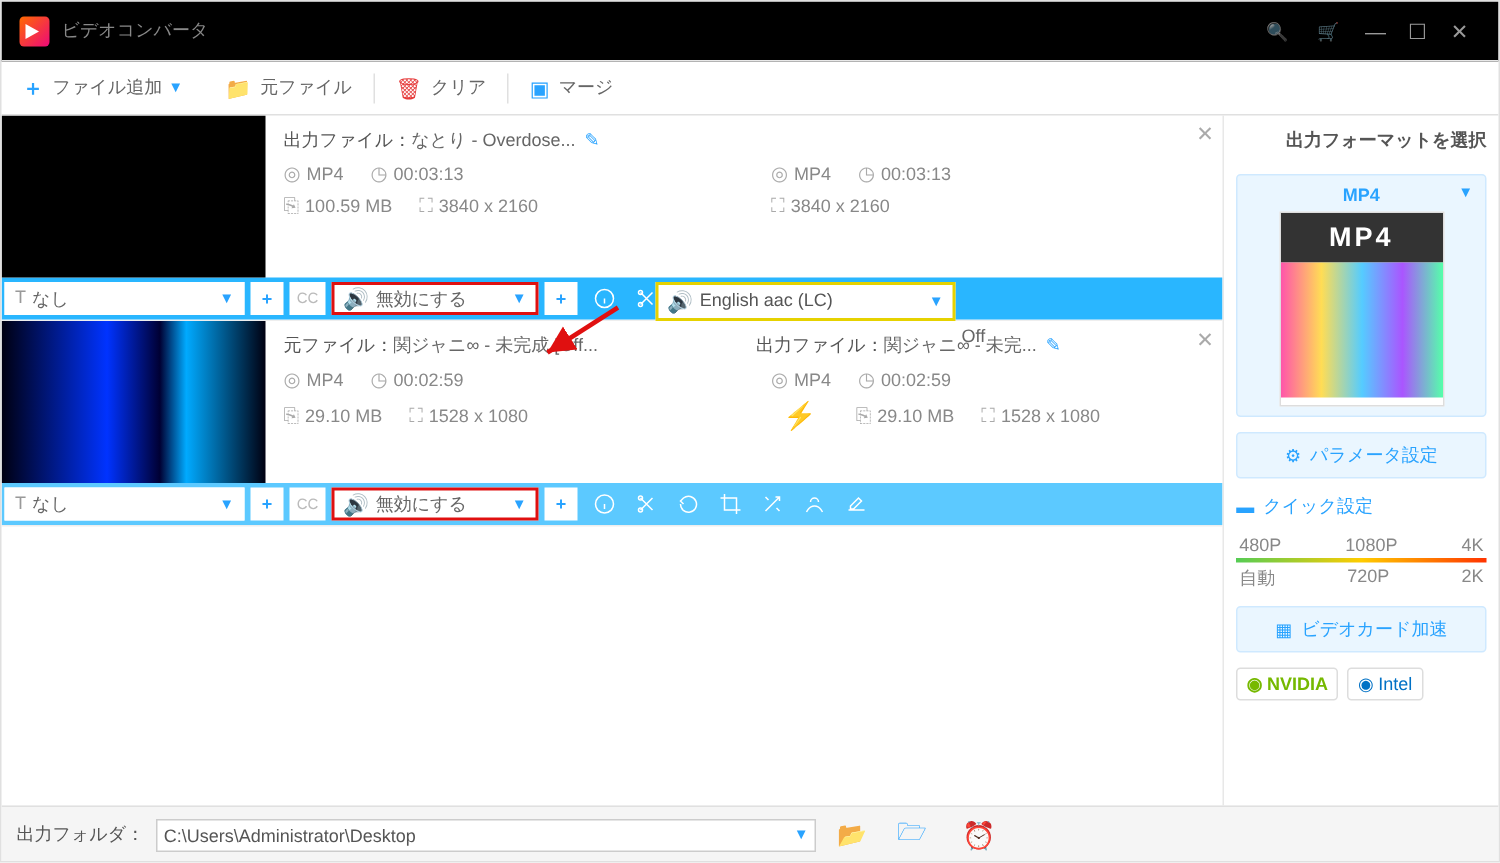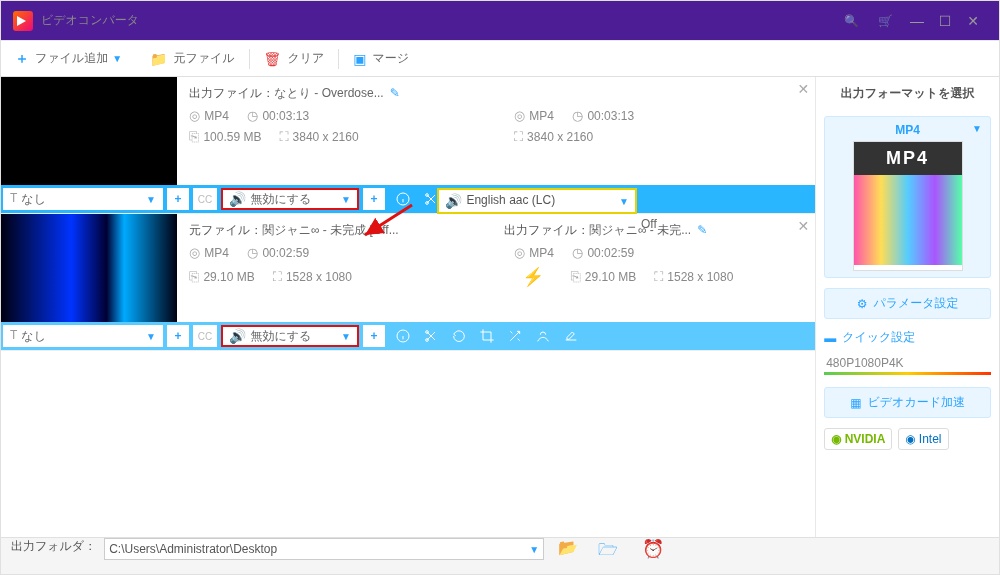--- a/index.html
+++ b/index.html
@@ -1,17 +1,17 @@
 <!DOCTYPE html>
 <html><head>
 <meta charset="utf-8">
 <style>
 *{box-sizing:border-box;margin:0;padding:0;font-family:"Meiryo","MS Gothic",sans-serif;font-size:12px}
 body{width:1000px;height:575px;background:#fff;overflow:hidden;border:1px solid #e0e0e0}
-.titlebar{height:40px;display:flex;align-items:center;padding:0 12px;background:#4c1d95;border-bottom:1px solid #e8e8e8}
+.titlebar{height:40px;display:flex;align-items:center;padding:0 12px;background:#000000;border-bottom:1px solid #e8e8e8}
 .titlebar .logo{width:20px;height:20px;border-radius:3px;background:linear-gradient(135deg,#ff6a00,#ee0979);margin-right:8px;position:relative}
 .titlebar .logo::before{content:"";position:absolute;left:4px;top:5px;border-left:9px solid #fff;border-top:5px solid transparent;border-bottom:5px solid transparent}
 .titlebar .title{color:#888}
 .titlebar .spacer{flex:1}
 .tb-ico{width:22px;height:22px;display:flex;align-items:center;justify-content:center;color:#f7a;opacity:.6;margin:0 6px;cursor:pointer}
 .win-btn{width:28px;text-align:center;color:#999;font-size:14px;cursor:pointer}
 .toolbar{height:36px;display:flex;align-items:center;border-bottom:1px solid #e0e0e0}
 .tbtn{display:flex;align-items:center;padding:0 14px;height:100%;color:#666;cursor:pointer}
 .tbtn .ico{margin-right:6px;font-size:14px}
 .plus{color:#29a3ff;font-weight:bold}
@@ -45,36 +45,36 @@
 .red-box{border:2px solid #e01010}
 .plus-sq{width:22px;height:22px;background:#fff;display:flex;align-items:center;justify-content:center;color:#29a3ff;font-weight:bold;cursor:pointer;margin-right:4px}
 .cc-sq{width:24px;height:22px;background:#fff;display:flex;align-items:center;justify-content:center;color:#bbb;font-size:10px;margin-right:4px}
 .sp-ic{color:#888;font-size:14px}
 .ed-ico{width:28px;height:22px;display:flex;align-items:center;justify-content:center;color:#fff;cursor:pointer}
 .ed-ico svg{width:16px;height:16px;stroke:#fff;fill:none;stroke-width:1.5}
 .dd-arrow{color:#29a3ff;font-size:10px}
 .audio-dd{position:absolute;background:#fff;border:2px solid #e6d200;border-top:none;left:436px;top:136px;width:202px;padding:4px 6px;color:#29a3ff;z-index:5}
 .audio-dd .xred{display:inline-block;width:16px;height:16px;border-radius:50%;background:#e01010;color:#fff;text-align:center;line-height:16px;font-weight:bold;margin-right:4px}
 .bolt{color:#ffa726;font-size:18px;margin:0 8px}
-.side h4{color:#555;font-size:12px;margin-bottom:4px;text-align:center}
+.side h4{color:#555;font-size:12px;margin-bottom:4px;text-align:right}
 .fmt-card{border:1px solid #cfe9ff;border-radius:3px;padding:6px;cursor:pointer;text-align:center;background:#eaf6ff;position:relative}
 .fmt-label{color:#29a3ff;font-weight:bold;text-align:center;margin-bottom:4px}
 .fmt-img{width:110px;height:130px;margin:0 auto;background:#fff;border:1px solid #ddd;position:relative;overflow:hidden}
 .fmt-badge{background:#333;color:#fff;font-weight:bold;padding:6px 0;font-size:18px;letter-spacing:2px}
 .fmt-stripe{height:90px;background:linear-gradient(90deg,#f5a 0%,#fd5 25%,#5cf 50%,#a5f 75%,#5fa 100%)}
 .side-btn{display:flex;align-items:center;justify-content:center;gap:6px;border:1px solid #cfe9ff;background:#eaf6ff;color:#29a3ff;padding:6px;border-radius:3px;cursor:pointer}
 .quick-lbl{display:flex;align-items:center;gap:6px;color:#29a3ff}
 .quick-lbl .dash{color:#29a3ff}
-.res-row{display:flex;color:#888;font-size:11px;padding:0 2px}
+.res-row{display:flex;justify-content:space-between;color:#888;font-size:11px;padding:0 2px}
 .grad-bar{height:3px;background:linear-gradient(90deg,#5c5 0%,#fc0 50%,#f30 100%);margin:2px 0}
 .badges{display:flex;gap:6px}
 .badge{border:1px solid #ddd;border-radius:3px;padding:3px 6px;font-size:10px;display:flex;align-items:center;gap:3px}
 .nvidia{color:#76b900;font-weight:bold}
 .intel{color:#0071c5}
-.footer{height:38px;background:#f5f5f5;border-top:1px solid #e0e0e0;display:flex;align-items:flex-start;padding:0 10px;gap:8px}
+.footer{height:38px;background:#f5f5f5;border-top:1px solid #e0e0e0;display:flex;align-items:center;padding:0 10px;gap:8px}
 .out-lbl{color:#555}
 .out-path{flex:1;max-width:440px;height:22px;border:1px solid #ccc;background:#fff;padding:0 4px;color:#555;display:flex;align-items:center;justify-content:space-between}
 .f-ico{color:#29a3ff;font-size:16px;cursor:pointer;padding:0 6px}
 .convert-btn{width:170px;height:38px;background:#1e9dff;color:#fff;font-size:20px;font-weight:bold;display:flex;align-items:center;justify-content:center;cursor:pointer;margin-left:auto}
 .alarm{color:#29a3ff;font-size:18px;padding:0 10px;cursor:pointer}
 .red-arrow{position:absolute;left:356px;top:126px;z-index:6;pointer-events:none}
 .red-arrow svg{width:60px;height:40px}
 .audio-pop{position:absolute;left:436px;top:111px;width:200px;height:26px;border:2px solid #e6d200;background:#fff;display:flex;align-items:center;padding:0 6px;z-index:4;color:#555;justify-content:space-between}
 .off-txt{position:absolute;left:640px;top:140px;color:#666;z-index:3}
 </style>
@@ -380,20 +380,25 @@
         <span class="dash">▬</span>
         <span>クイック設定</span>
       </div>
     <div>
       <div class="res-row">
           <span>480P</span>
           <span>1080P</span>
           <span>4K</span>
         </div>
       <div class="grad-bar"></div>
+      <div class="res-row">
+          <span>自動</span>
+          <span>720P</span>
+          <span>2K</span>
+        </div>
     </div>
     <div class="side-btn">
         <span>▦</span>
         <span>ビデオカード加速</span>
       </div>
     <div class="badges">
       <span class="badge">
           <span class="nvidia">◉</span>
           <span class="nvidia">NVIDIA</span>
         </span>

